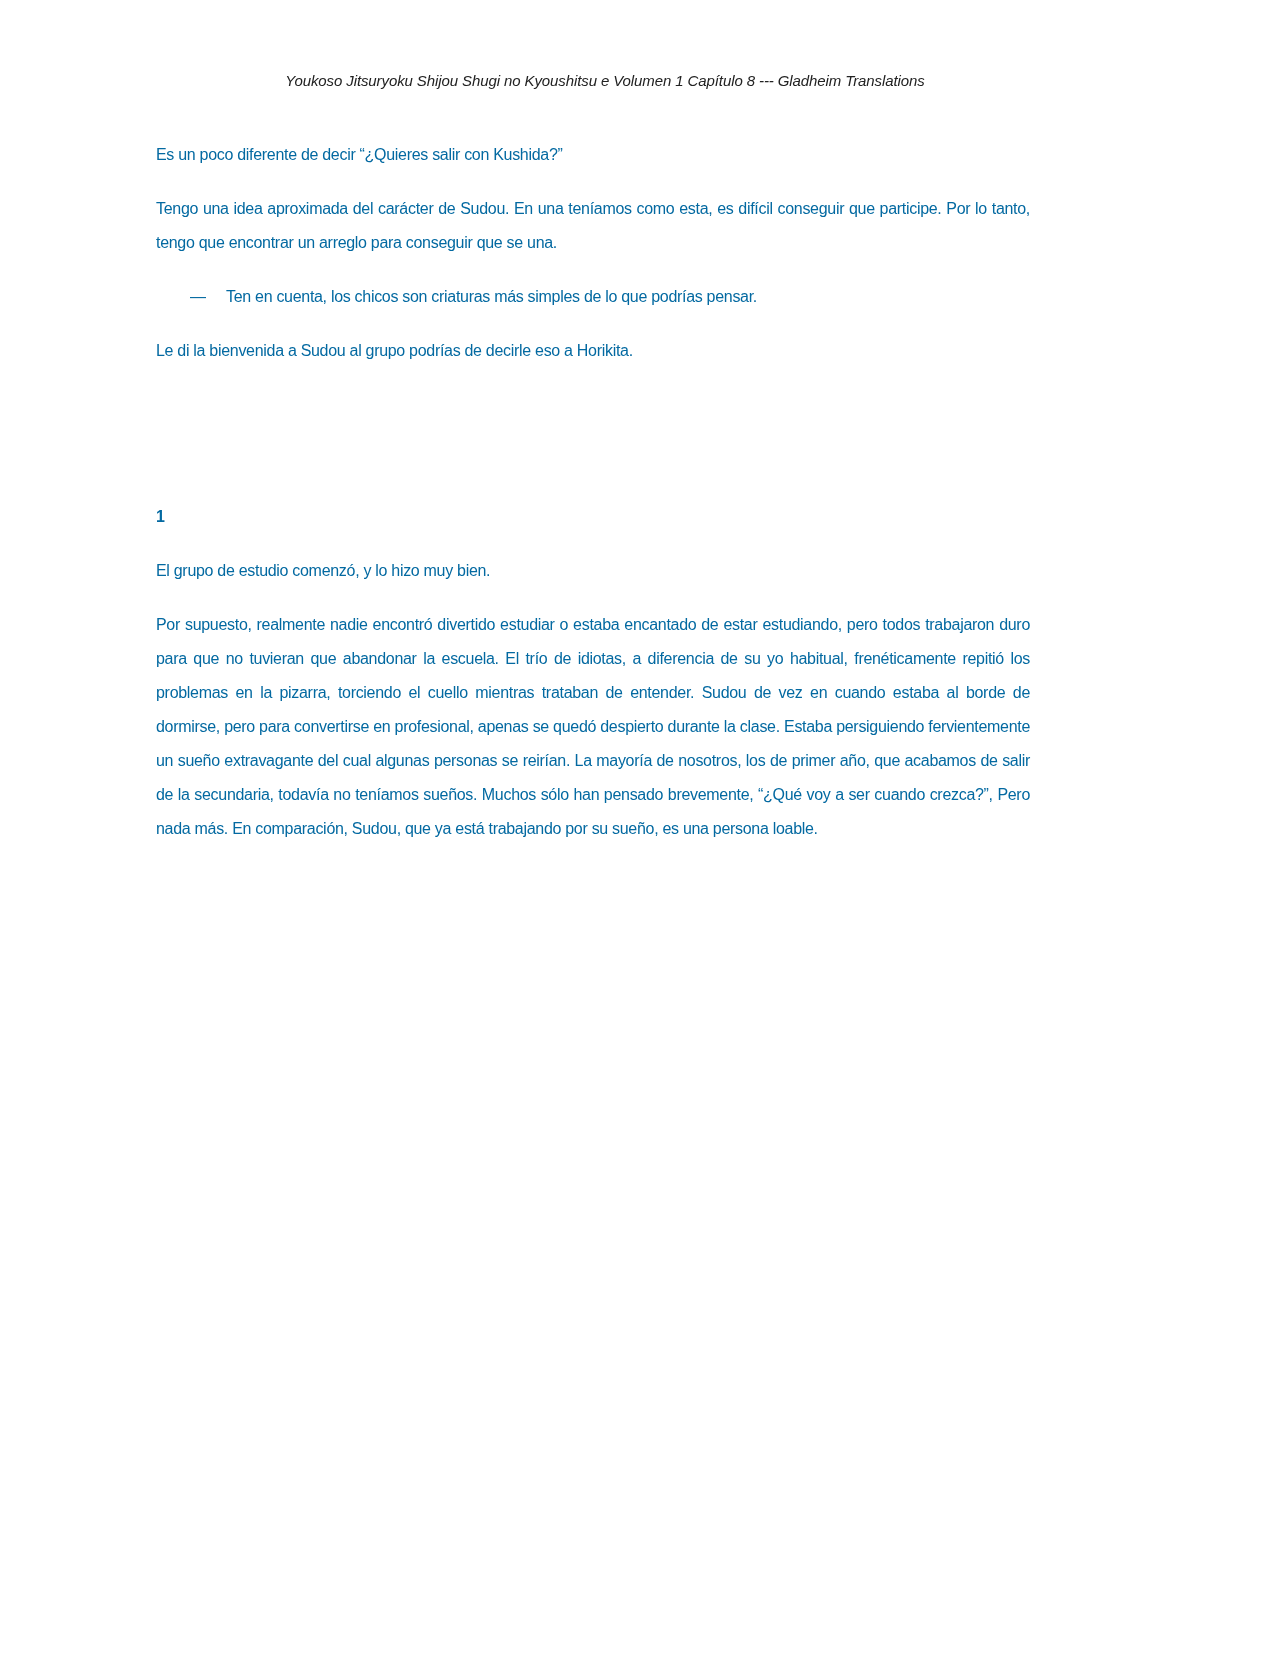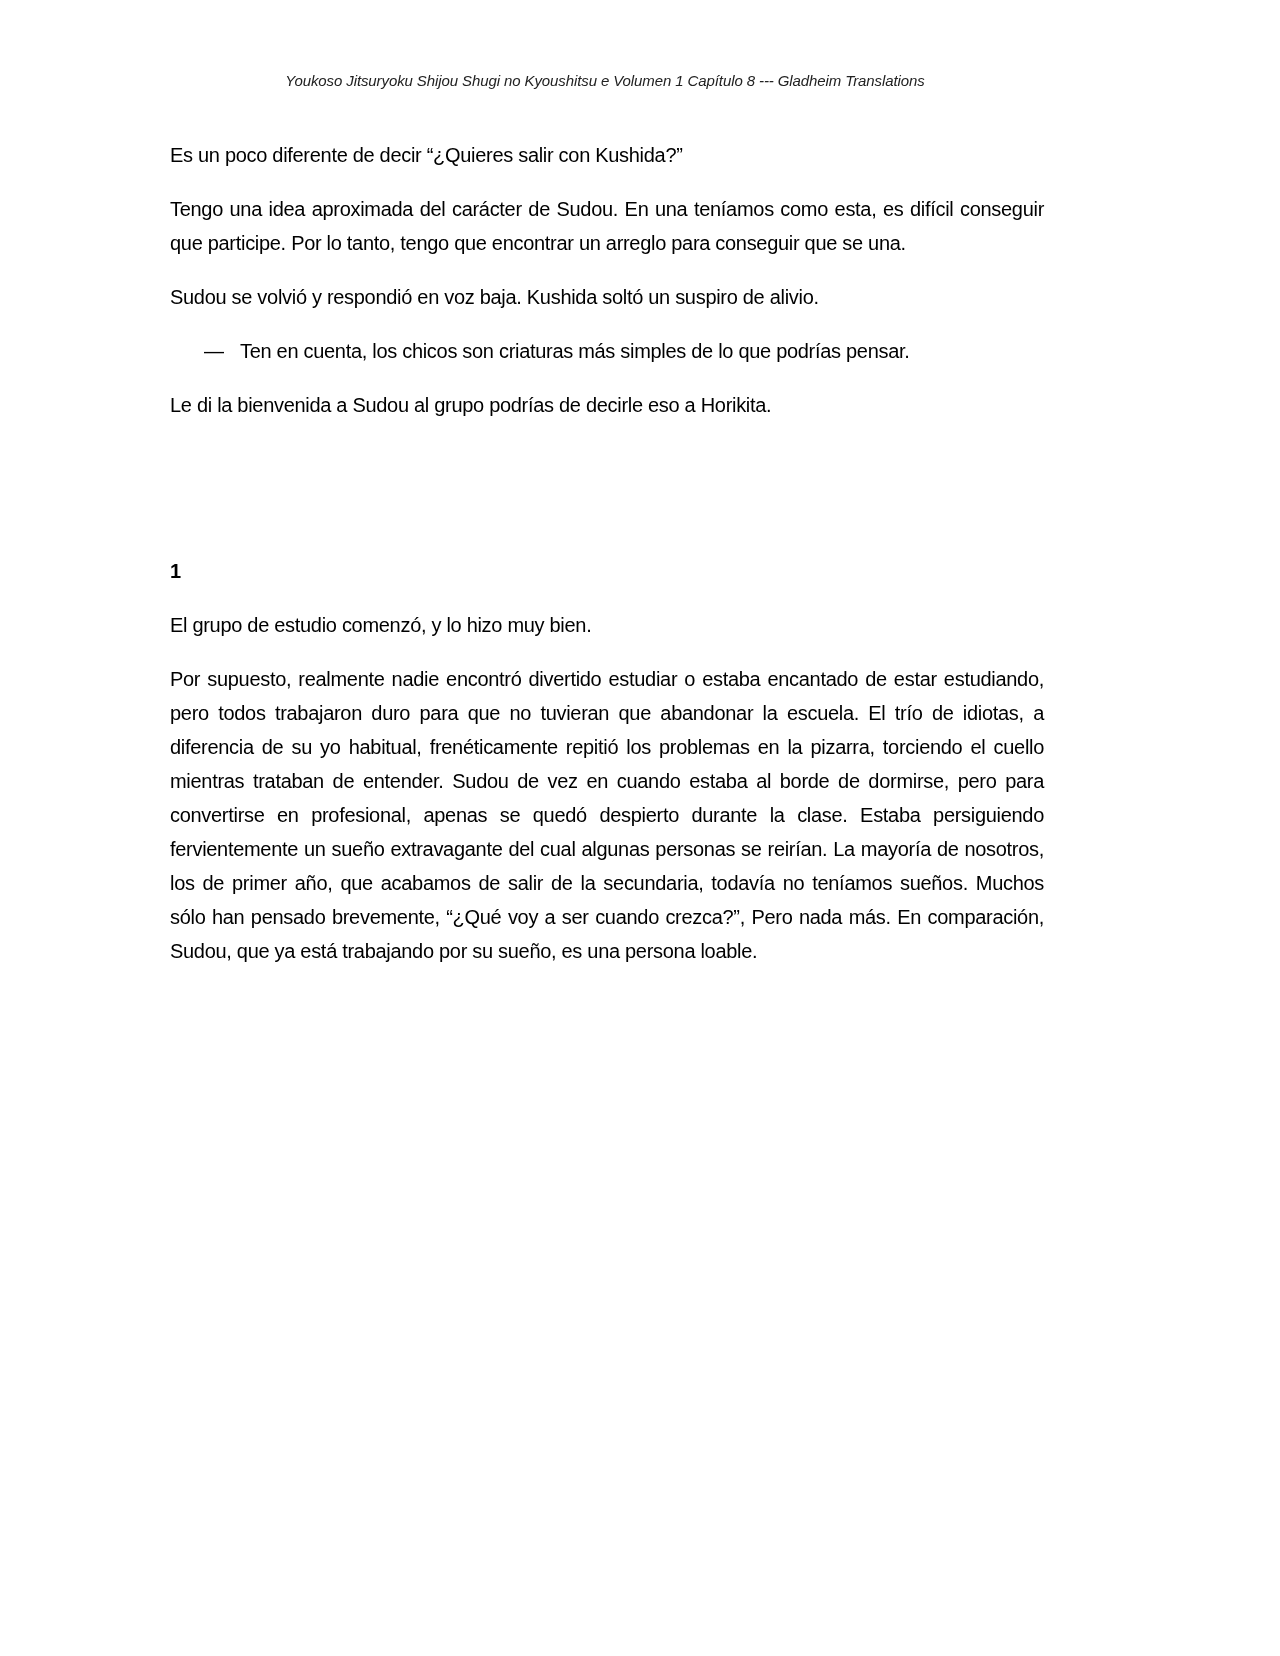--- a/index.html
+++ b/index.html
@@ -28,27 +28,27 @@
       width: 1210px;
       text-align: center;
       font-family: "Liberation Sans", sans-serif;
       font-style: italic;
       font-size: 15px;
       color: #222;
       letter-spacing: -0.1px;
     }
     .content {
       position: absolute;
-      left: 170px;
+      left: 156px;
       top: 138px;
       width: 874px;
       font-family: "Liberation Sans", sans-serif;
-      font-size: 20px;
+      font-size: 16px;
       line-height: 34px;
-      color: #000000;
+      color: #0369a1;
       letter-spacing: -0.3px;
     }
     .p {
       margin: 0 0 20px 0;
     }
     .p.justify {
       text-align: justify;
     }
     .dialogue {
       margin: 0 0 20px 0;
@@ -76,21 +76,20 @@
 
   <div class="running-header">Youkoso Jitsuryoku Shijou Shugi no Kyoushitsu e Volumen 1 Capítulo 8 --- Gladheim Translations</div>
 
   <div class="content">
 
     <p class="p">Es un poco diferente de decir “¿Quieres salir con Kushida?”</p>
 
     <p class="p justify">Tengo una idea aproximada del carácter de Sudou. En una teníamos como esta, es difícil conseguir que participe. Por lo tanto, tengo que encontrar un arreglo para conseguir que se una.</p>
 
 
-    <p class="p">Sudou se volvió y respondió en voz baja. Kushida soltó un suspiro de alivio.</p>
 
     <p class="dialogue"><span class="dash">—</span><span>Ten en cuenta, los chicos son criaturas más simples de lo que podrías pensar.</span></p>
 
     <p class="p">Le di la bienvenida a Sudou al grupo podrías de decirle eso a Horikita.</p>
 
     <div class="section-gap"></div>
 
     <p class="section-number">1</p>
 
     <p class="p">El grupo de estudio comenzó, y lo hizo muy bien.</p>

